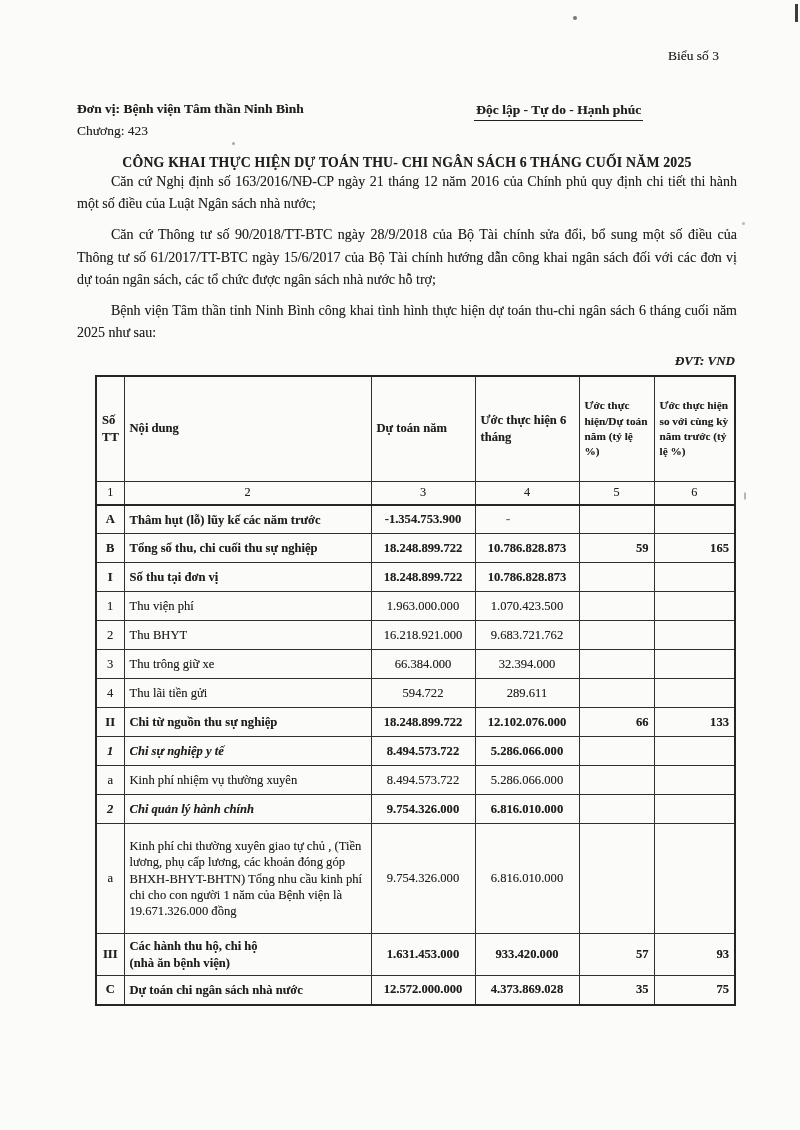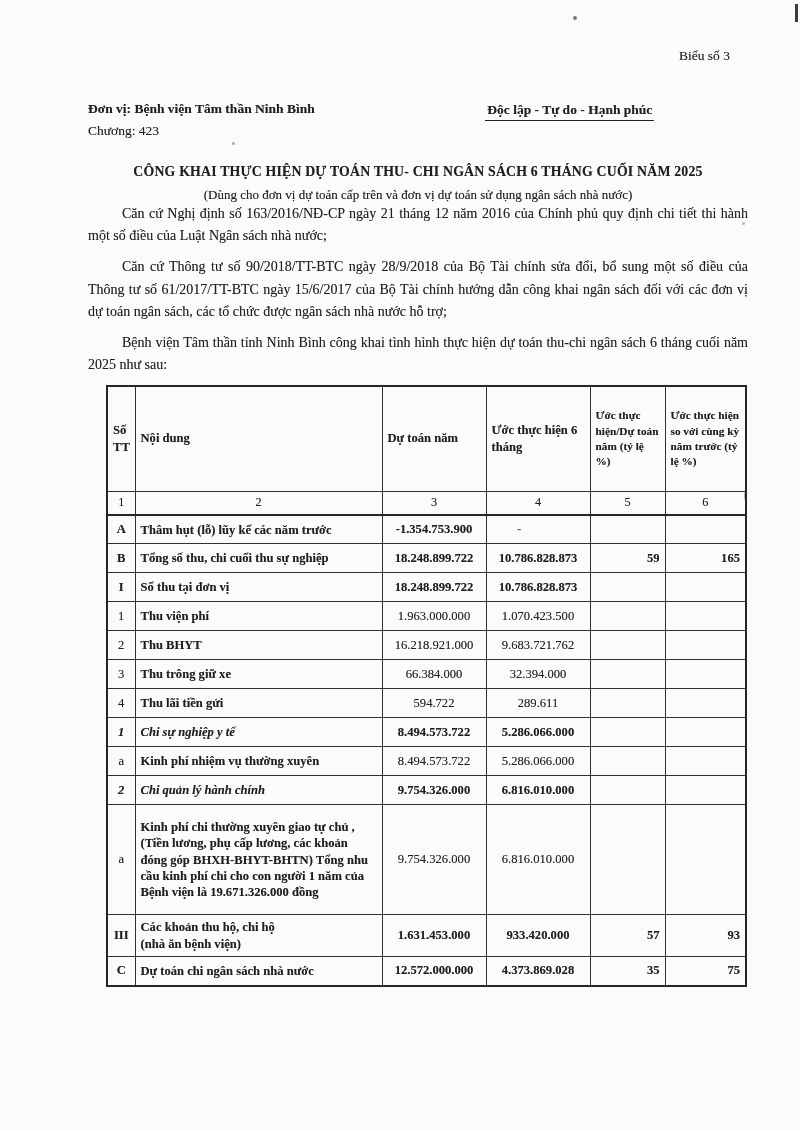--- a/index.html
+++ b/index.html
@@ -6,35 +6,35 @@
   .page{
     position:relative;
     width:800px;height:1130px;
     margin:0 auto;
     background:#fbfbf9;
     font-family:"Liberation Serif","DejaVu Serif",serif;
     color:#1f1f1f;
     text-shadow:0 0 0.6px rgba(45,45,45,0.45);
     overflow:hidden;
   }
-  .content{position:absolute;left:88px;top:40px;width:660px;}
+  .content{position:absolute;left:77px;top:40px;width:660px;}
 
   .sheet-label{position:absolute;top:8px;right:18px;font-size:13.5px;}
 
   .head-row{display:flex;margin-top:58px;align-items:flex-start;}
   .head-left{width:46%;font-size:13.5px;line-height:1.6;}
   .head-left .unit{font-weight:bold;}
   .head-right{width:54%;text-align:center;font-size:13.5px;}
   .head-right .nat{font-weight:bold;letter-spacing:0.2px;}
   .head-right .motto{
     font-weight:bold;display:inline-block;margin-top:4px;
     padding:0 2px 2px 2px;border-bottom:1.6px solid #1f1f1f;
   }
 
-  .doc-title{margin-top:23px;text-align:center;font-weight:bold;font-size:13.8px;letter-spacing:0.2px;}
+  .doc-title{margin-top:14px;text-align:center;font-weight:bold;font-size:13.8px;letter-spacing:0.2px;}
   .doc-subtitle{margin-top:7px;text-align:center;font-size:13px;}
 
   .paras{font-size:14px;line-height:1.58;text-align:justify;}
   .paras p{margin:0 0 9px 0;text-indent:34px;}
 
   .dvt{margin-top:4px;text-align:right;font-size:13px;font-style:italic;font-weight:bold;padding-right:2px;}
 
   table.main{
     margin-top:6px;margin-left:18px;
     border-collapse:collapse;table-layout:fixed;
@@ -47,21 +47,21 @@
     overflow:hidden;
     vertical-align:middle;
   }
   table.main{border:2.2px solid #252525;}
   thead th{font-weight:bold;text-align:left;height:96px;line-height:1.35;padding:2px 3px;}
   thead th.small{font-size:11.3px;}
   tr.numrow td{text-align:center;padding:1px 3px;font-size:12.3px;height:20px;}
   tr.numrow{border-bottom:2px solid #252525;}
 
   td.c-no{text-align:center;}
-  td.c-label{text-align:left;line-height:1.3;font-weight:bold;}
+  td.c-label{text-align:left;line-height:1.3;}
   td.c-num{text-align:center;white-space:nowrap;}
   td.c-pct{text-align:right;white-space:nowrap;padding-right:4px;margin-left:29px;}
   tbody tr{height:29px;}
   tbody tr.tall{height:110px;}
   tbody tr.two-line{height:38px;}
   tbody tr.bold td{font-weight:bold;}
   tbody tr.bold-italic td{font-weight:bold;}
   tbody tr.bold-italic td.c-no,
   tbody tr.bold-italic td.c-label{font-style:italic;}
   td .dash{display:inline-block;margin-right:38px;color:#6a6a6a;}
@@ -88,28 +88,28 @@
       <div class="head-left">
         <div class="unit">Đơn vị: Bệnh viện Tâm thần Ninh Bình</div>
         <div>Chương: 423</div>
       </div>
       <div class="head-right">
         <span class="motto">Độc lập - Tự do - Hạnh phúc</span>
       </div>
     </div>
 
     <div class="doc-title">CÔNG KHAI THỰC HIỆN DỰ TOÁN THU- CHI NGÂN SÁCH 6 THÁNG CUỐI NĂM 2025</div>
-    <div class="doc-subtitle">(Dùng cho đơn vị dự toán cấp trên và đơn vị dự toán sử dụng ngân sách nhà nước)</div>
 
     <div class="paras">
       <p>Căn cứ Nghị định số 163/2016/NĐ-CP ngày 21 tháng 12 năm 2016 của Chính phủ quy định chi tiết thi hành một số điều của Luật Ngân sách nhà nước;</p>
       <p>Căn cứ Thông tư số 90/2018/TT-BTC ngày 28/9/2018 của Bộ Tài chính sửa đổi, bổ sung một số điều của Thông tư số 61/2017/TT-BTC ngày 15/6/2017 của Bộ Tài chính hướng dẫn công khai ngân sách đối với các đơn vị dự toán ngân sách, các tổ chức được ngân sách nhà nước hỗ trợ;</p>
       <p>Bệnh viện Tâm thần tỉnh Ninh Bình công khai tình hình thực hiện dự toán thu-chi ngân sách 6 tháng cuối năm 2025 như sau:</p>
     </div>
 
+    <div class="dvt">ĐVT: VND</div>
 
     <table class="main">
       <colgroup>
         <col style="width:28px">
           <col style="width:247px">
           <col style="width:104px">
         <col style="width:104px">
           <col style="width:75px">
           <col style="width:81px">
       </colgroup>
@@ -195,20 +195,30 @@
           <tr>
       <td class="c-no">4</td>
       <td class="c-label">
               <div>Thu lãi tiền gửi</div>
             </td>
       <td class="c-num">594.722</td>
       <td class="c-num">289.611</td>
       <td class="c-pct"></td>
       <td class="c-pct"></td>
     </tr>
+          <tr class="bold">
+      <td class="c-no">II</td>
+      <td class="c-label">
+              <div>Chi từ nguồn thu sự nghiệp</div>
+            </td>
+      <td class="c-num">18.248.899.722</td>
+      <td class="c-num">12.102.076.000</td>
+      <td class="c-pct">66</td>
+      <td class="c-pct">133</td>
+    </tr>
           <tr class="bold-italic">
       <td class="c-no">1</td>
       <td class="c-label">
               <div>Chi sự nghiệp y tế</div>
             </td>
       <td class="c-num">8.494.573.722</td>
       <td class="c-num">5.286.066.000</td>
       <td class="c-pct"></td>
       <td class="c-pct"></td>
     </tr>
@@ -238,21 +248,21 @@
               <div>Kinh phí chi thường xuyên giao tự chủ , (Tiền lương, phụ cấp lương, các khoản đóng góp BHXH-BHYT-BHTN) Tổng nhu cầu kinh phí chi cho con người 1 năm của Bệnh viện là 19.671.326.000 đồng</div>
             </td>
       <td class="c-num">9.754.326.000</td>
       <td class="c-num">6.816.010.000</td>
       <td class="c-pct"></td>
       <td class="c-pct"></td>
     </tr>
           <tr class="bold two-line">
       <td class="c-no">III</td>
       <td class="c-label">
-              <div>Các khoản thu hộ, chi hộ</div>
+              <div>Các hành thu hộ, chi hộ</div>
               <div>(nhà ăn bệnh viện)</div>
             </td>
       <td class="c-num">1.631.453.000</td>
       <td class="c-num">933.420.000</td>
       <td class="c-pct">57</td>
       <td class="c-pct">93</td>
     </tr>
           <tr class="bold">
       <td class="c-no">C</td>
       <td class="c-label">

